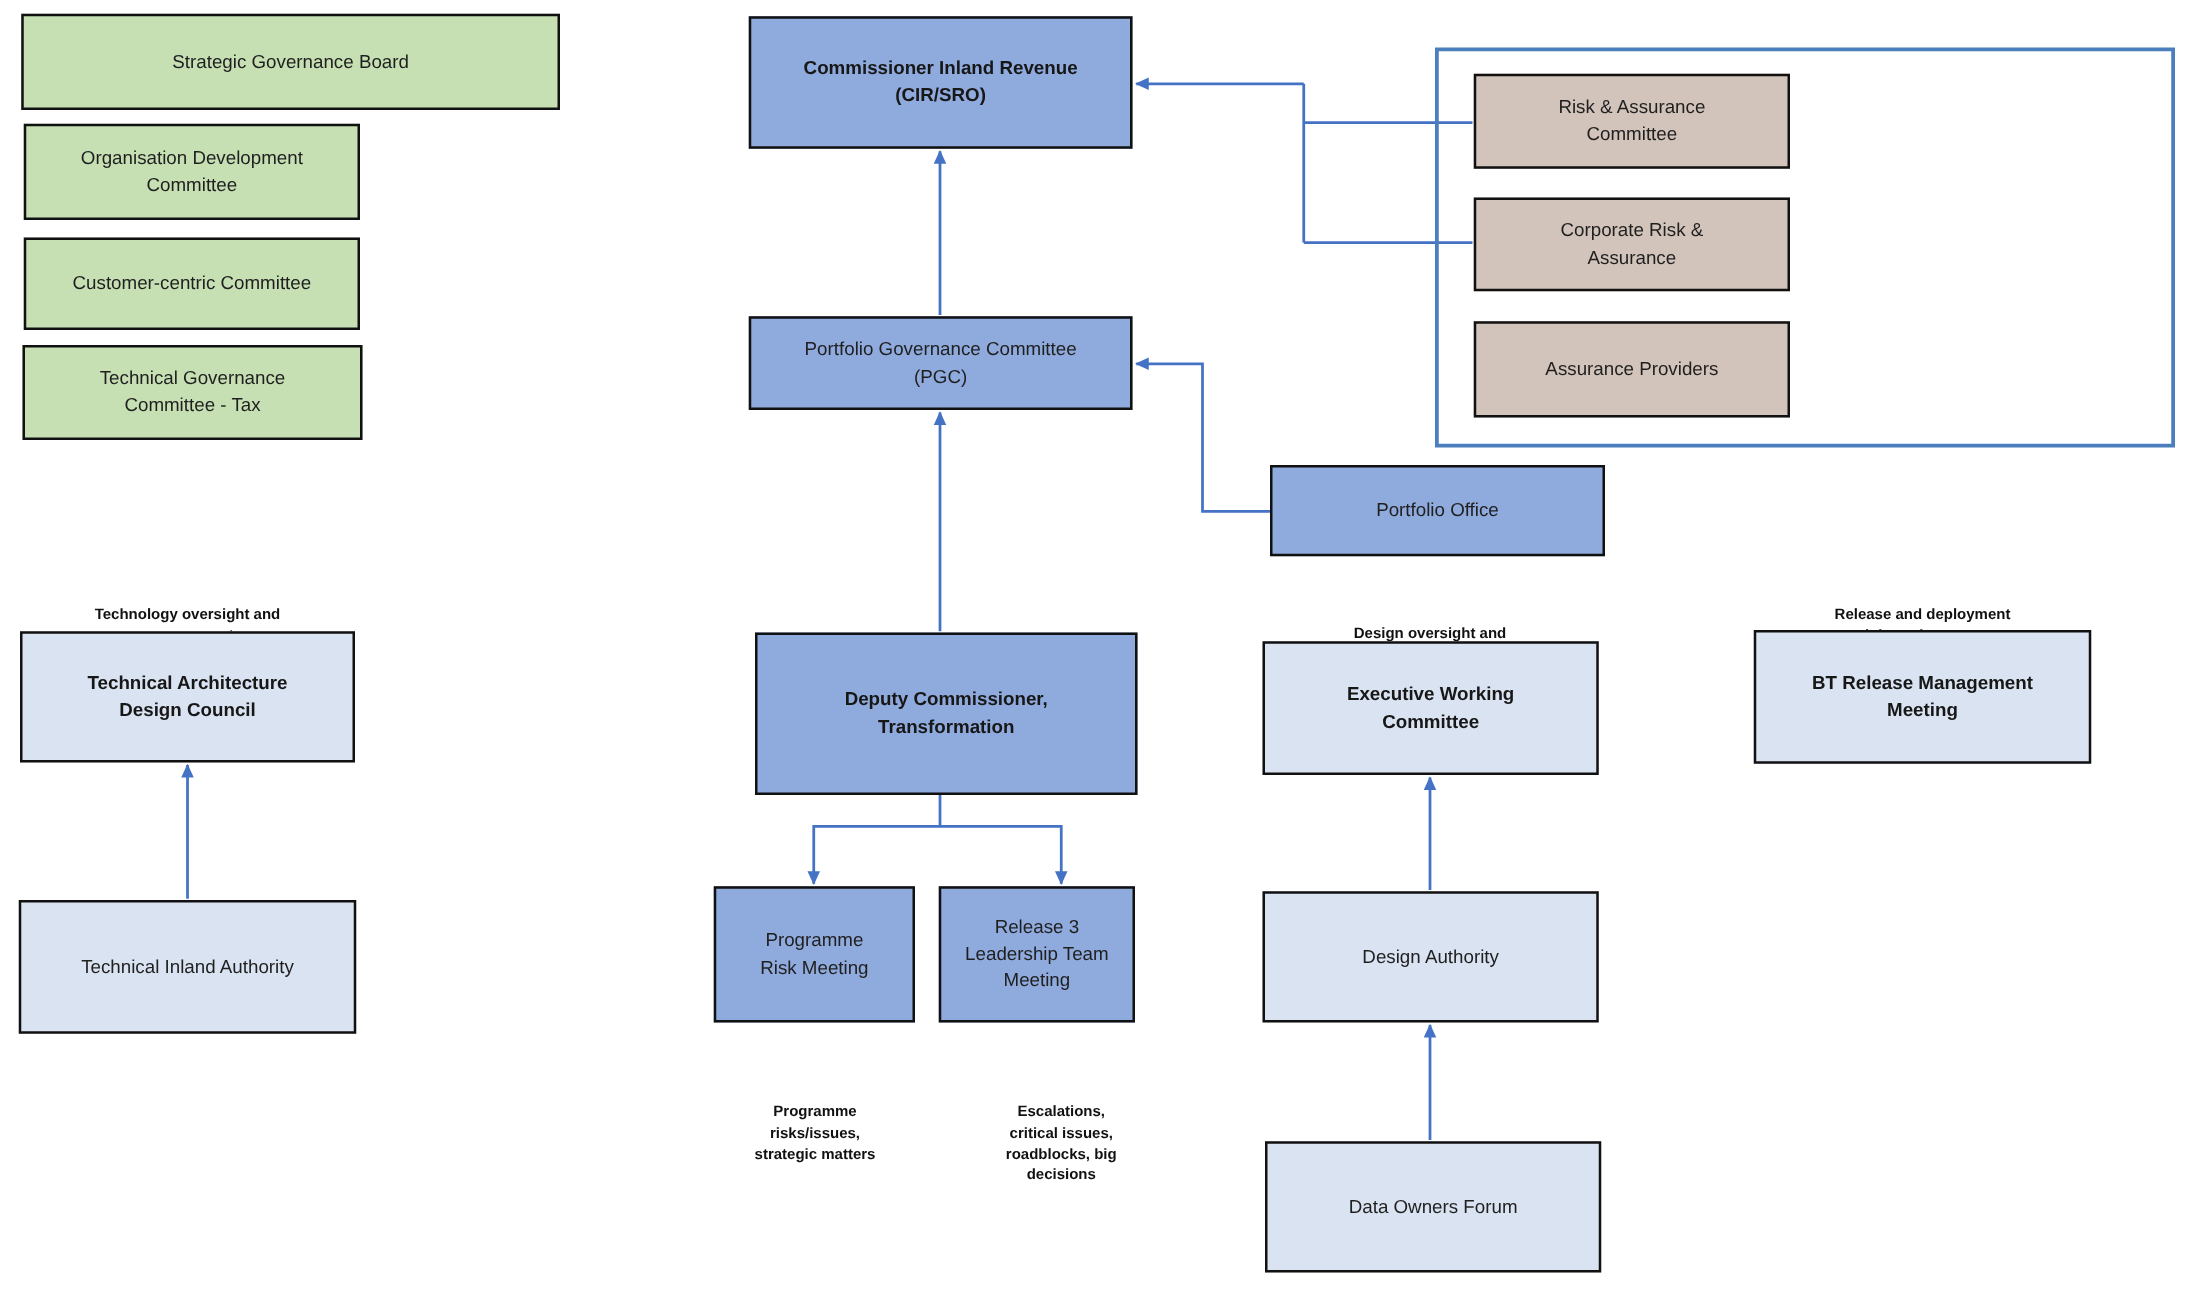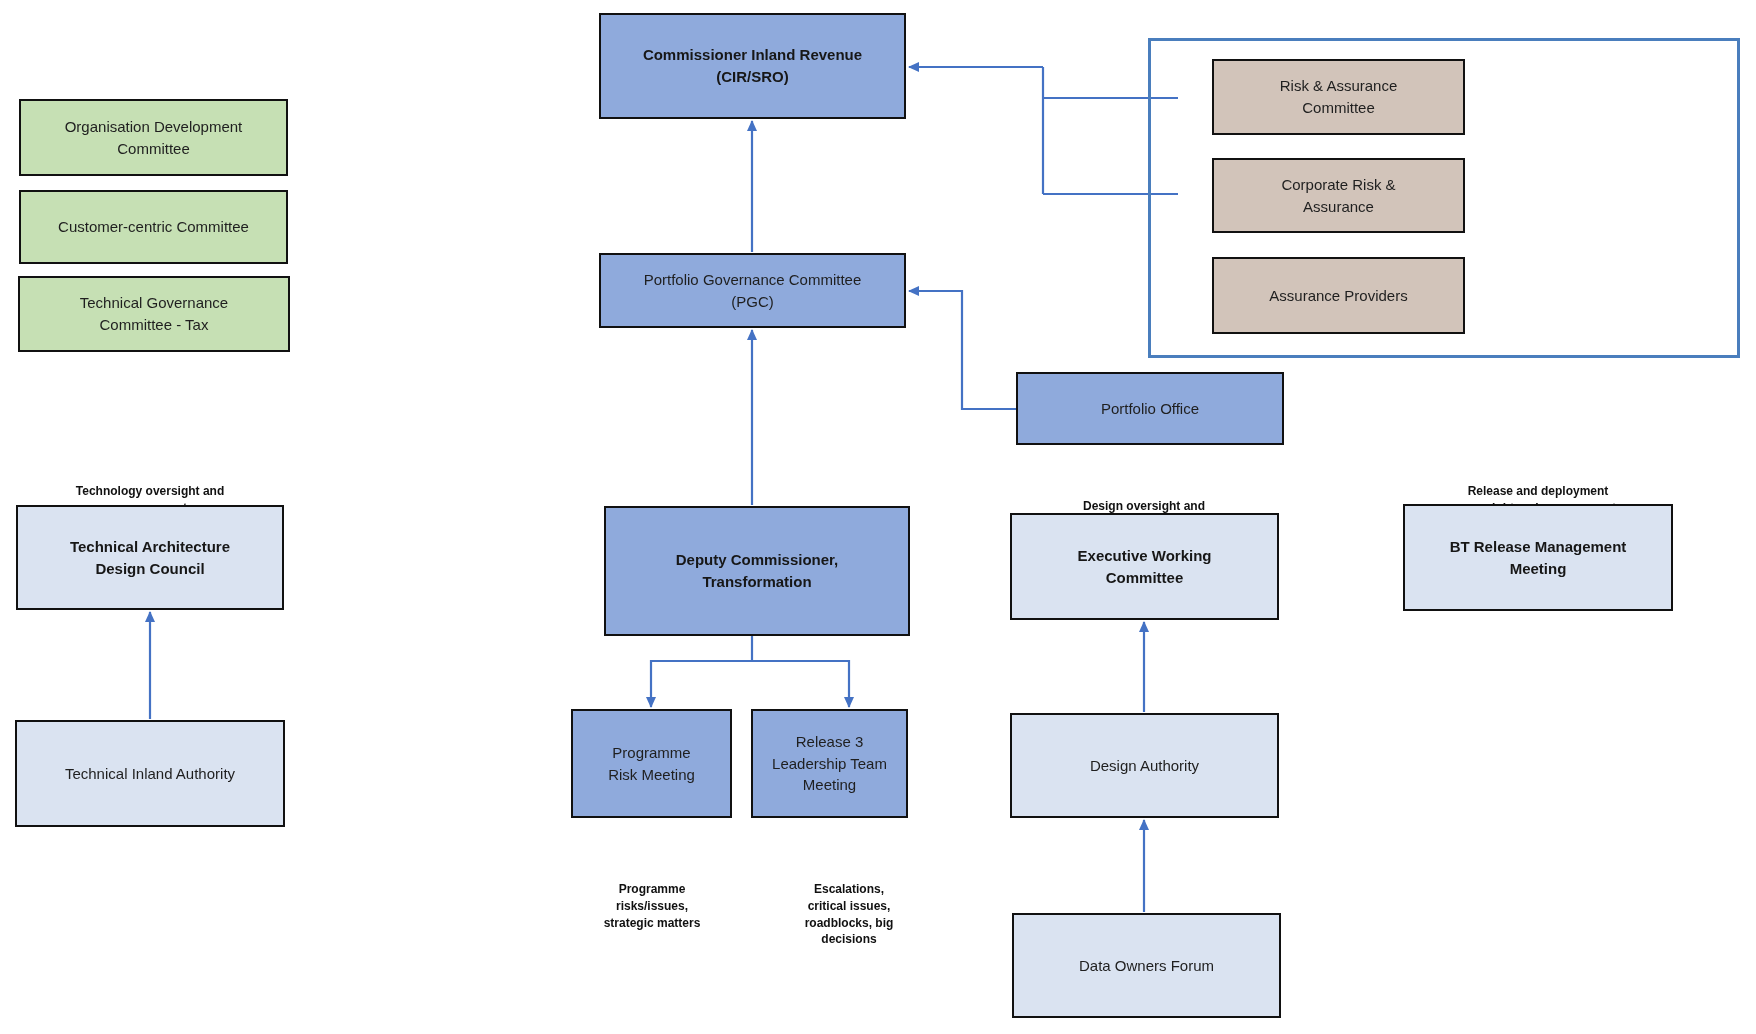--- a/index.html
+++ b/index.html
@@ -19,21 +19,21 @@
     border:2px solid #111111;
     font-size:15px;
     line-height:1.45;
     color:#1f1f1f;
     z-index:2;
     padding:2px 6px;
   }
   .green{background:#c6e0b4;}
   .blue{background:#8faadc;}
   .lightblue{background:#dae3f1;}
-  .tan{background:#d2c4ba;margin-left:33px;}
+  .tan{background:#d2c4ba;}
   .bold{font-weight:bold;color:#171717;}
   .heading{
     position:absolute;
     text-align:center;
     font-weight:bold;
     font-size:12px;
     line-height:1.4;
     color:#111111;
     white-space:pre-line;
     z-index:2;
@@ -83,20 +83,21 @@
     <path class="ln" d="M1043,98 L1178,98"></path>
     <path class="ln" d="M1043,194 L1178,194"></path>
     <path class="ln" d="M1043,194 L1043,67"></path>
     <path class="ln" d="M1043,67 L909,67" marker-end="url(#ah)"></path>
 
     <path class="ln" d="M1016,409 L962,409 L962,291 L909,291" marker-end="url(#ah)"></path>
   </svg>
 
   <div class="assurance-container"></div>
 
+  <div class="box green" style="left:17px;top:11px;width:431px;height:77px">Strategic Governance Board</div>
   <div class="box green" style="left:19px;top:99px;width:269px;height:77px">Organisation Development
 Committee</div>
   <div class="box green" style="left:19px;top:190px;width:269px;height:74px">Customer-centric Committee</div>
   <div class="box green" style="left:18px;top:276px;width:272px;height:76px">Technical Governance
 Committee - Tax</div>
 
   <div class="heading" style="left:20px;top:447px;width:260px">Technology oversight and
 management</div>
   <div class="box lightblue bold" style="left:16px;top:505px;width:268px;height:105px">Technical Architecture
 Design Council</div>

